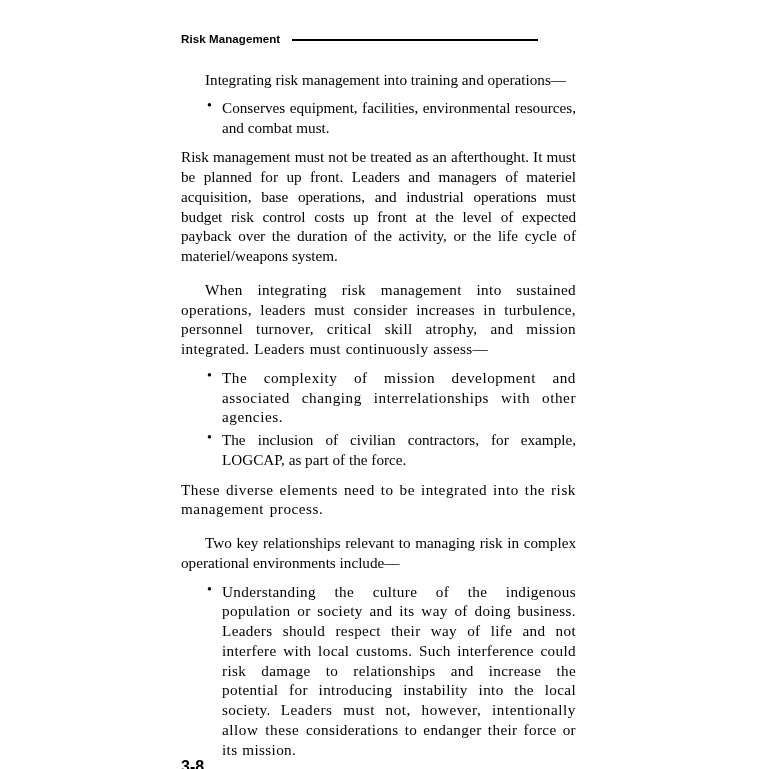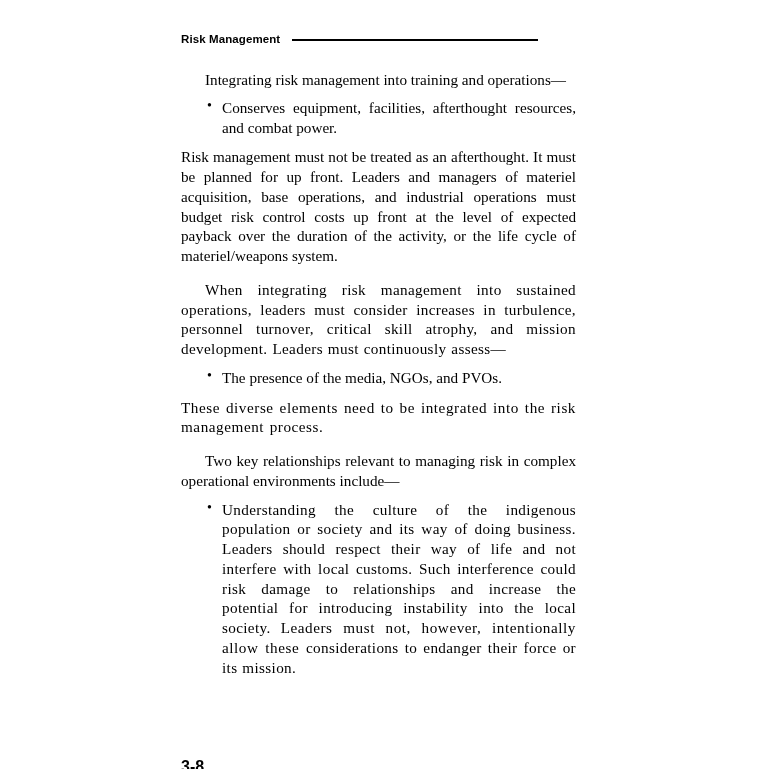--- a/index.html
+++ b/index.html
@@ -129,35 +129,36 @@
   <div class="header">
     <div class="header-title">Risk Management</div>
     <div class="header-rule"></div>
   </div>
 
   <div class="content">
 
     <p class="lead-in">Integrating risk management into training and operations—</p>
 
     <ul class="bullets">
-      <li>Conserves equipment, facilities, afterthought resources, and combat power.</li>
+      <li>Conserves equipment, facilities, environmental resources, and combat must.</li>
     </ul>
 
     <div class="gap-sm"></div>
 
     <p class="flush-para justify-wide">Risk management must not be treated as an afterthought. It must be planned for up front. Leaders and managers of materiel acquisition, base operations, and industrial operations must budget risk control costs up front at the level of expected payback over the duration of the activity, or the life cycle of materiel/weapons system.</p>
 
     <div class="gap-md"></div>
 
-    <p class="indent-para justify-wide tracked2">When integrating risk management into sustained operations, leaders must consider increases in turbulence, personnel turnover, critical skill atrophy, and mission development. Leaders must continuously assess—</p>
+    <p class="indent-para justify-wide tracked2">When integrating risk management into sustained operations, leaders must consider increases in turbulence, personnel turnover, critical skill atrophy, and mission integrated. Leaders must continuously assess—</p>
 
     <div class="gap-sm"></div>
 
     <ul class="bullets">
-      <li>The presence of the media, NGOs, and PVOs.</li>
+      <li class="tracked">The complexity of mission development and associated changing interrelationships with other agencies.</li>
+      <li>The inclusion of civilian contractors, for example, LOGCAP, as part of the force.</li>
     </ul>
 
     <div class="gap-sm"></div>
 
     <p class="flush-para tracked">These diverse elements need to be integrated into the risk management process.</p>
 
     <div class="gap-md"></div>
 
     <p class="indent-para justify-wide">Two key relationships relevant to managing risk in complex operational environments include—</p>
 

